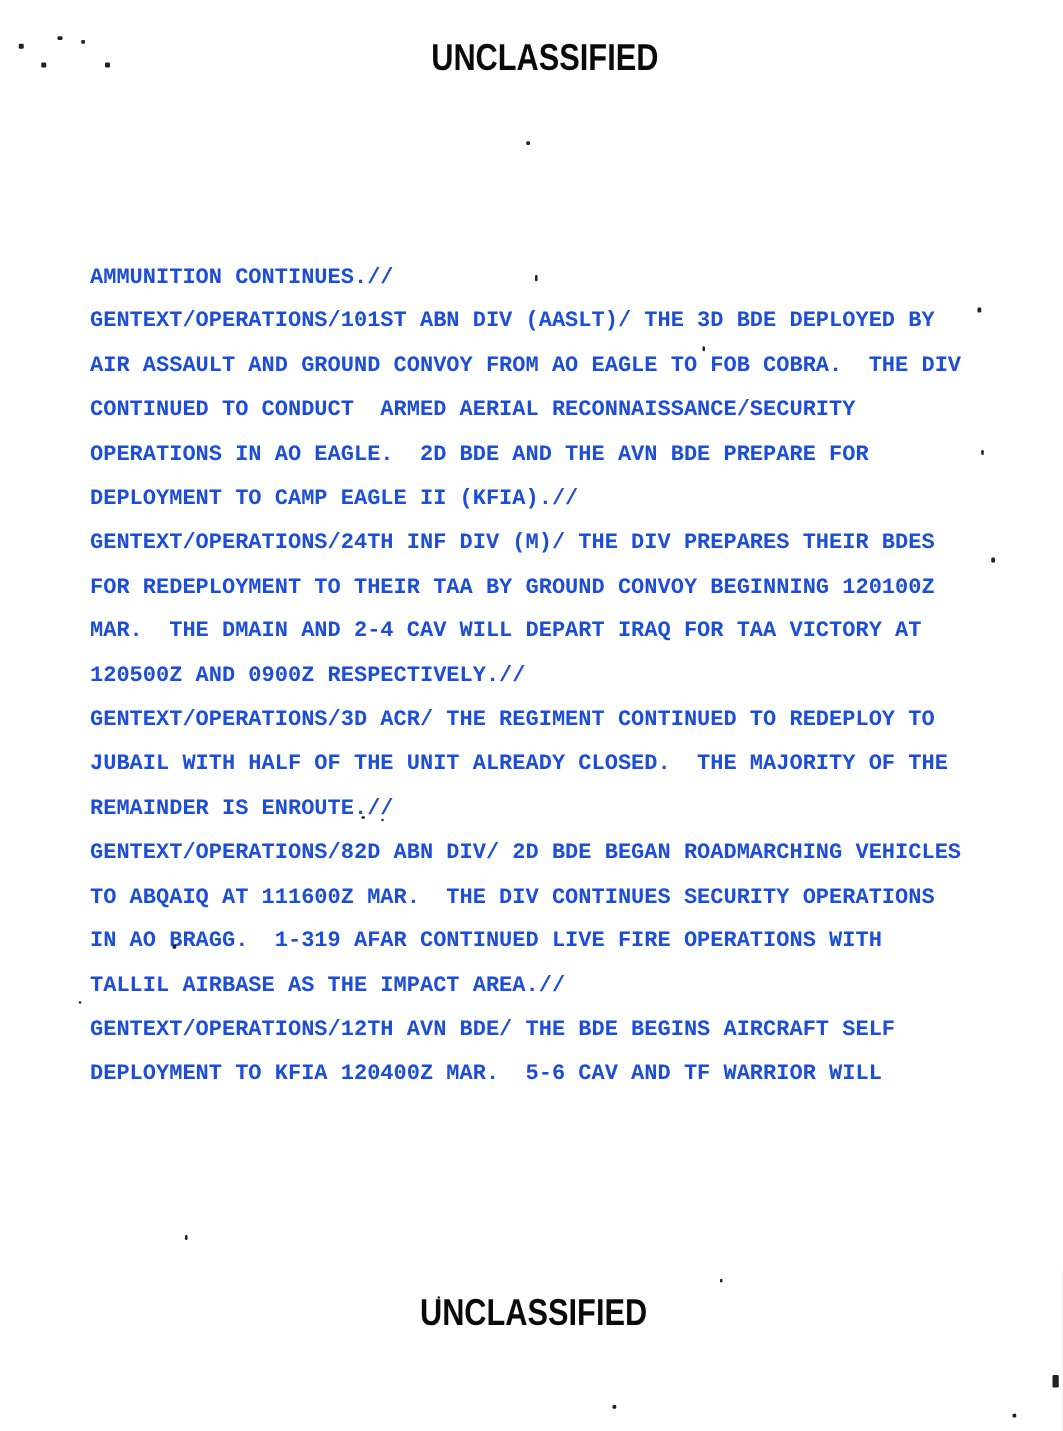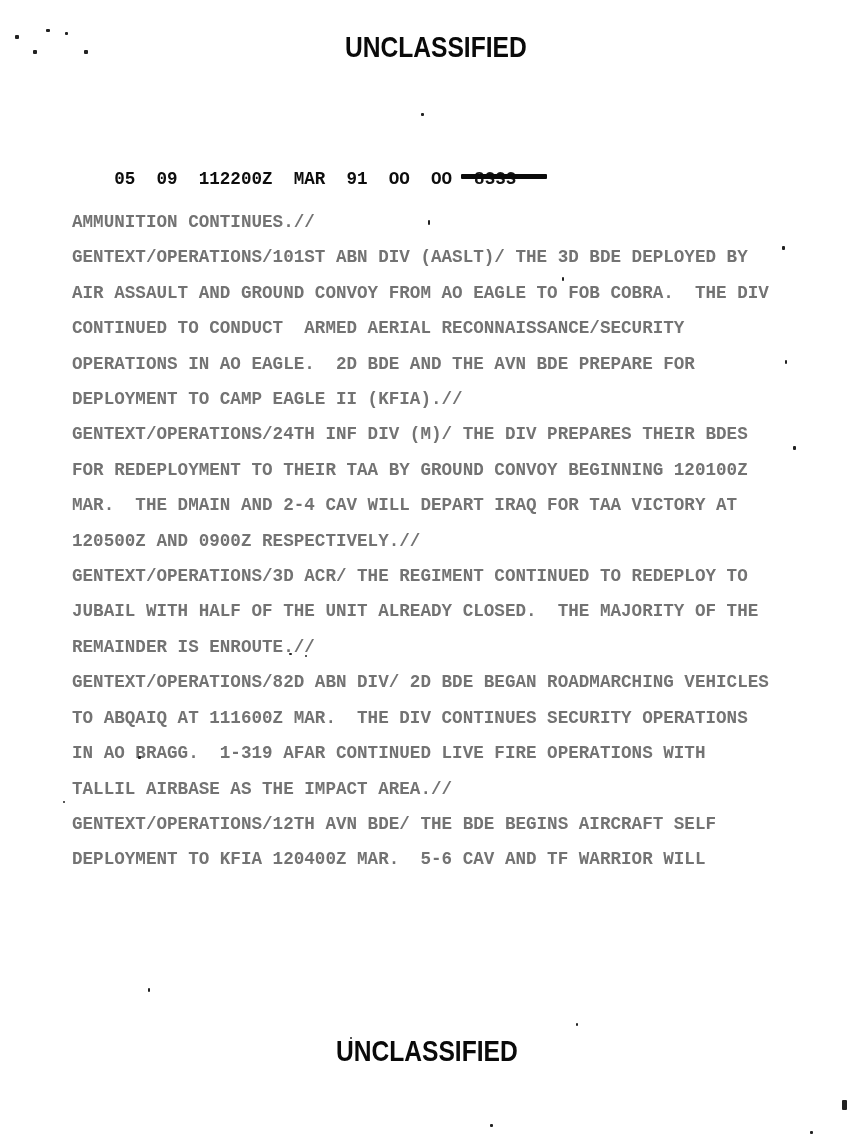--- a/index.html
+++ b/index.html
@@ -71,42 +71,39 @@
   
   .body-text {
     position: absolute;
     left: 72px;
     top: 205px;
     width: 740px;
     font-size: 17.6px;
     font-weight: 700;
     line-height: 35.4px;
     white-space: pre-wrap;
-    color: #737373;
+    color: #1d4ed8;
   }
 
   
   .speck {
     position: absolute;
     background: #222222;
     border-radius: 1px;
   }
 </style>
 </head>
 <body>
 
 <div class="page">
 
   <div class="stamp stamp-top">
     <span class="stamp-inner">UNCLASSIFIED</span>
   </div>
 
-  <div class="dtg-row">
-    <span>05  09  112200Z  MAR  91  OO  OO</span><span class="redacted">8333</span>
-  </div>
 
   <div class="body-text">AMMUNITION CONTINUES.//
 GENTEXT/OPERATIONS/101ST ABN DIV (AASLT)/ THE 3D BDE DEPLOYED BY
 AIR ASSAULT AND GROUND CONVOY FROM AO EAGLE TO FOB COBRA.  THE DIV
 CONTINUED TO CONDUCT  ARMED AERIAL RECONNAISSANCE/SECURITY
 OPERATIONS IN AO EAGLE.  2D BDE AND THE AVN BDE PREPARE FOR
 DEPLOYMENT TO CAMP EAGLE II (KFIA).//
 GENTEXT/OPERATIONS/24TH INF DIV (M)/ THE DIV PREPARES THEIR BDES
 FOR REDEPLOYMENT TO THEIR TAA BY GROUND CONVOY BEGINNING 120100Z
 MAR.  THE DMAIN AND 2-4 CAV WILL DEPART IRAQ FOR TAA VICTORY AT

